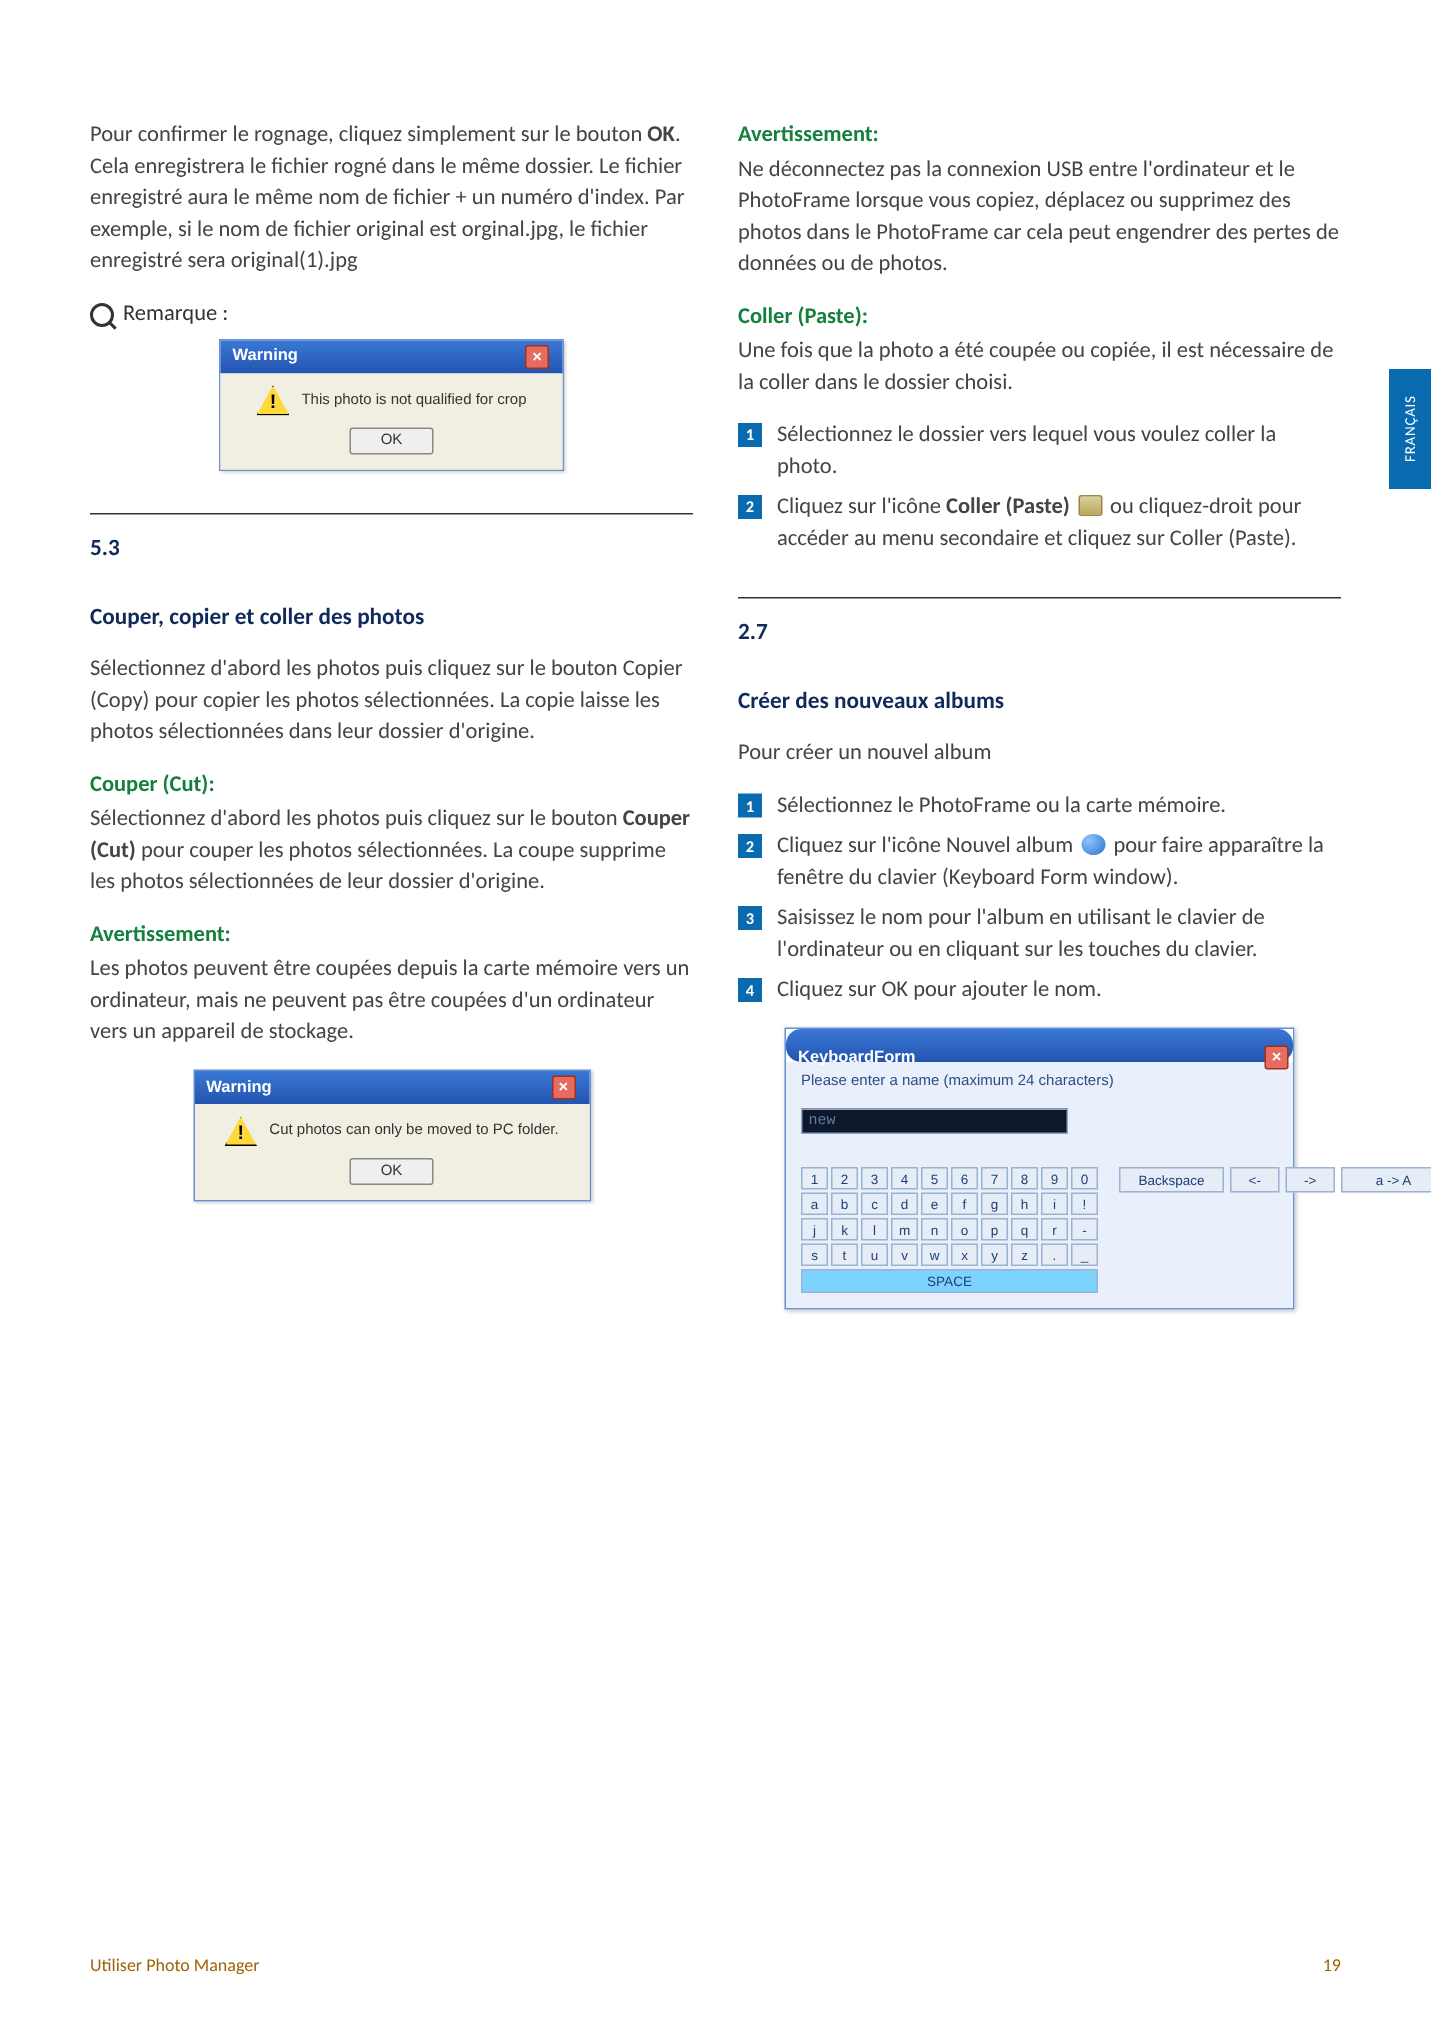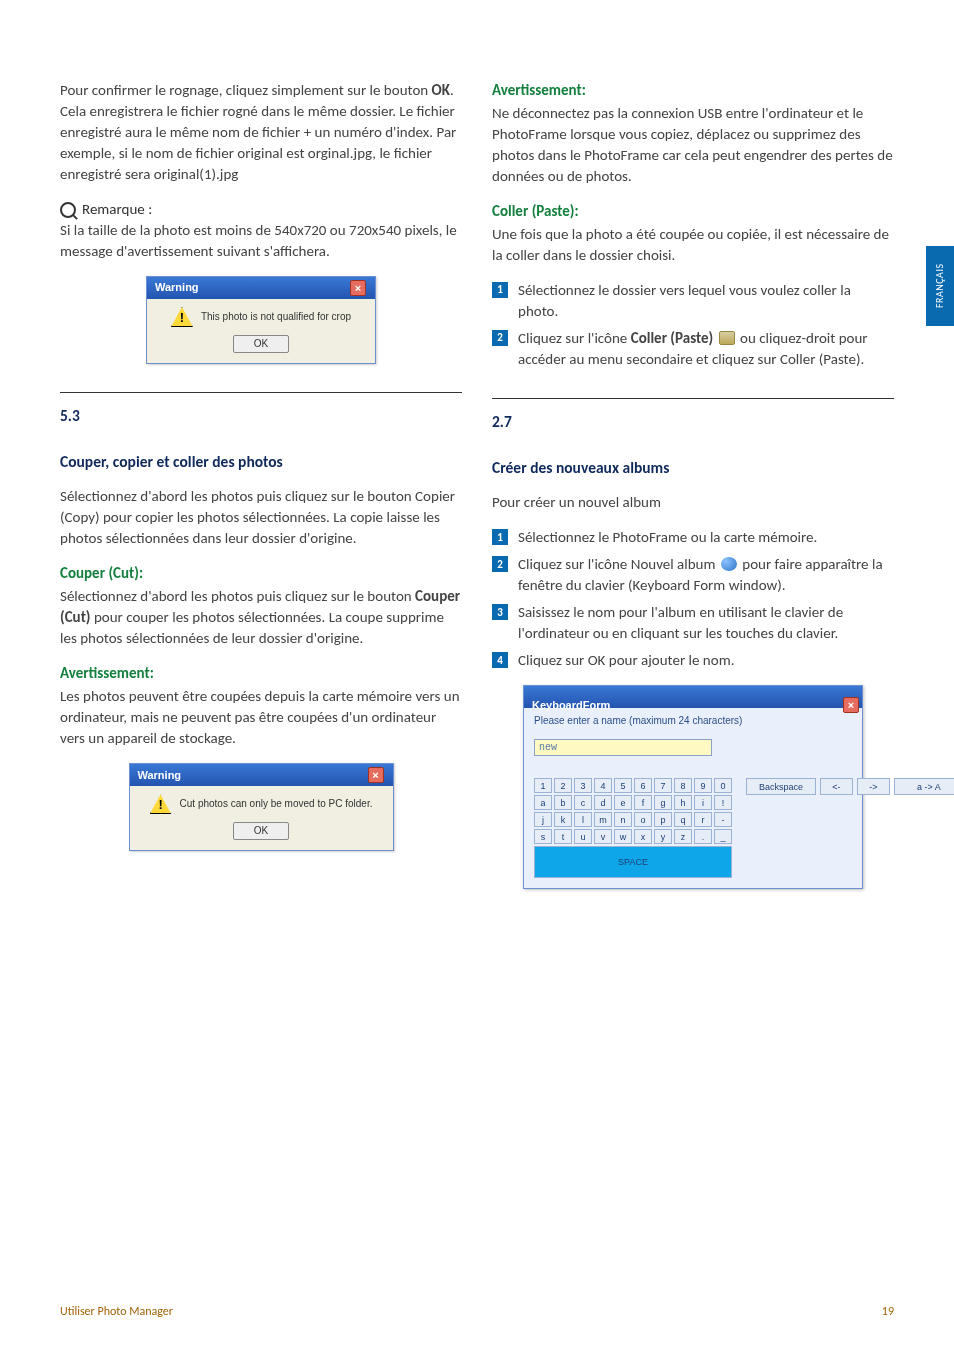--- a/index.html
+++ b/index.html
@@ -95,36 +95,36 @@
   }
 
   
   .kb-form {
     width: 340px; margin: 6px auto 0 auto; border:1px solid #6b8fd0;
     font-family: Tahoma, sans-serif; box-shadow:1px 1px 3px rgba(0,0,0,0.25);
   }
   .kb-title {
     height:22px; background:linear-gradient(#3a78d6,#2354af); color:#fff;
     display:flex; align-items:center; justify-content:space-between; padding:16px 3px 0 8px;
-    font-size:11px; font-weight:bold;
+    font-size:11px; font-weight:bold;border-radius:10px;
   }
   .kb-body { background:#e9f0fb; padding:6px 10px 10px 10px;}
   .kb-prompt { font-size:10px; color:#2a4d87; margin-bottom:6px; font-family: Tahoma, sans-serif;}
   .kb-input {
-    width: 56%; background:#fef9c3; color:#5a7da7; border:1px solid #8aa4c7;
+    width: 56%; background:#0f172a; color:#5a7da7; border:1px solid #8aa4c7;
     font-size:10px; padding:2px 4px; font-family:"Courier New",monospace;
   }
   .kb-grid-wrap { display:flex; gap:14px; margin-top:22px; align-items:flex-start;}
   .kb-keys { display:grid; grid-template-columns: repeat(10, 18px); gap:2px;}
   .kb-key {
     width:18px; height:15px; background:#e7edf7; border:1px solid #9bb2d3;
     font-size:9px; display:flex; align-items:center; justify-content:center; color:#1e3f77;
   }
   .kb-space {
-    grid-column: 1 / span 10; height:32px; background:#0ea5e9; border:1px solid #9bb2d3;
+    grid-column: 1 / span 10; height:16px; background:#7dd3fc; border:1px solid #9bb2d3;
     font-size:9px; display:flex; align-items:center; justify-content:center; color:#1e3f77;
     margin-top:2px;
   }
   .kb-side { display:flex; flex-direction:row; gap:4px;}
   .kb-side-btn {
     height:17px; padding:0 8px; min-width:70px; background:#e7edf7; border:1px solid #9bb2d3;
     font-size:9px; display:flex; align-items:center; justify-content:center; color:#1e3f77;
   }
   .kb-side-row { display:flex; gap:4px;}
   .kb-side-row .kb-side-btn { min-width:33px;}
@@ -149,21 +149,20 @@
   <div class="col">
 
     <p>
       <span>Pour confirmer le rognage, cliquez simplement sur le bouton </span><b>OK</b><span>. Cela enregistrera le fichier rogné dans le même dossier. Le fichier enregistré aura le même nom de fichier + un numéro d'index. Par exemple, si le nom de fichier original est orginal.jpg, le fichier enregistré sera original(1).jpg</span>
     </p>
 
     <div class="note-row">
       <span class="note-icon"></span>
       <span>Remarque :</span>
     </div>
-    <p>Si la taille de la photo est moins de 540x720 ou 720x540 pixels, le message d'avertissement suivant s'affichera.</p>
 
     <div class="xp-dialog">
       <div class="xp-title">
         <span>Warning</span>
         <span class="xp-close">×</span>
       </div>
       <div class="xp-body">
         <div class="xp-body-row">
           <span class="warn-tri"></span>
           <span class="xp-msg">This photo is not qualified for crop</span>

